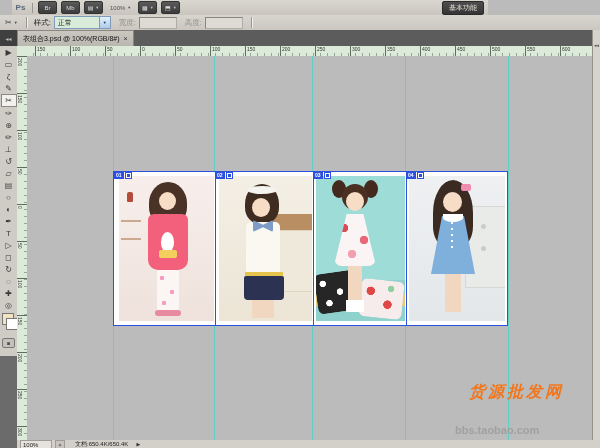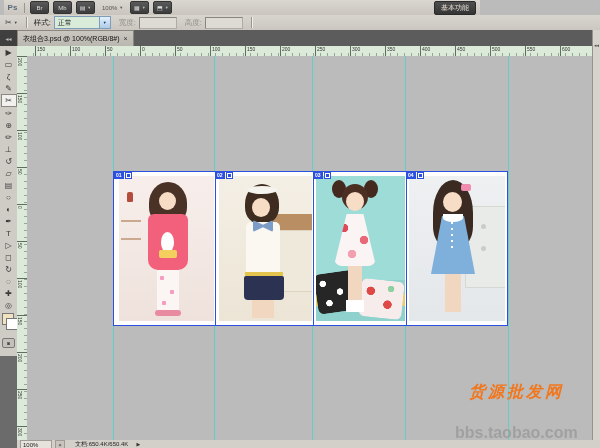--- a/index.html
+++ b/index.html
@@ -1,20 +1,20 @@
 <!DOCTYPE html>
 <html><head>
 <meta charset="utf-8">
 <style>
   html,body{margin:0;padding:0;background:#888;}
   #app{position:relative;width:600px;height:448px;overflow:hidden;
        font-family:"Liberation Sans","DejaVu Sans",sans-serif;
        background:#bbbbbb;-webkit-font-smoothing:antialiased;}
   
-  #menubar{position:absolute;left:4px;top:0;width:476px;height:15px;
+  #menubar{position:absolute;left:12px;top:0;width:476px;height:15px;
     background:linear-gradient(#dad7d1,#c9c5be);border-bottom:1px solid #a9a59e;
     display:flex;align-items:center;font-size:7.5px;color:#1c1c1c;}
   #pslogo{width:17px;height:15px;display:flex;align-items:center;justify-content:center;
     font-weight:bold;font-size:8px;color:#5a6a7a;}
   .menu-item{padding:0 5px;white-space:nowrap;}
   .mb-sep{width:1px;height:10px;background:#9a968f;margin:0 3px;}
   .app-icon{height:11px;min-width:13px;margin:0 2px;display:flex;align-items:center;justify-content:center;
     background:linear-gradient(#5a5a5a,#3c3c3c);color:#ddd;font-size:6px;border-radius:2px;
     border:1px solid #333;padding:0 2px;gap:2px;}
   .app-icon.plain{background:none;border:1px solid transparent;color:#555;}
@@ -148,21 +148,21 @@
   #photo4 .btns{left:42px;top:46px;width:2px;height:26px;background:
      repeating-linear-gradient(#fff 0 2px,transparent 2px 6px);}
   #photo4 .legs{left:36px;top:98px;width:16px;height:38px;background:#f2d7c0;}
   
   #wm-ghost{position:absolute;left:418px;top:338px;font-size:30px;font-weight:bold;color:#9a9a9a;
      opacity:.5;letter-spacing:1px;white-space:nowrap;}
   #wm-line1{position:absolute;left:442px;top:326px;font-size:16px;font-weight:bold;font-style:italic;
      color:#f2761c;letter-spacing:3px;white-space:nowrap;}
   #wm-line2{position:absolute;left:426px;top:344px;font-size:21px;font-weight:bold;font-style:italic;
      color:#f2761c;letter-spacing:2px;white-space:nowrap;}
-  #wm-line3{position:absolute;left:428px;top:368px;font-size:16px;font-weight:bold;color:#9c9c9c;
+  #wm-line3{position:absolute;left:428px;top:368px;font-size:11px;font-weight:bold;color:#9c9c9c;
      opacity:.85;white-space:nowrap;}
   
   #dockstrip{position:absolute;left:592px;top:30px;width:8px;height:418px;background:#d6d3cd;
      border-left:1px solid #97938c;}
   #dockstrip .expander{position:absolute;left:1px;top:12px;font-size:5px;color:#555;}
   
   #statusbar{position:absolute;left:0;top:440px;width:600px;height:8px;background:#d3d0ca;
      display:flex;align-items:flex-start;font-size:6px;color:#222;overflow:hidden;}
   #status-dark{width:17px;height:8px;background:#6b6b6b;}
   #status-zoom{width:28px;height:7px;background:#e6e3dd;border:1px solid #a09c95;margin-left:3px;

